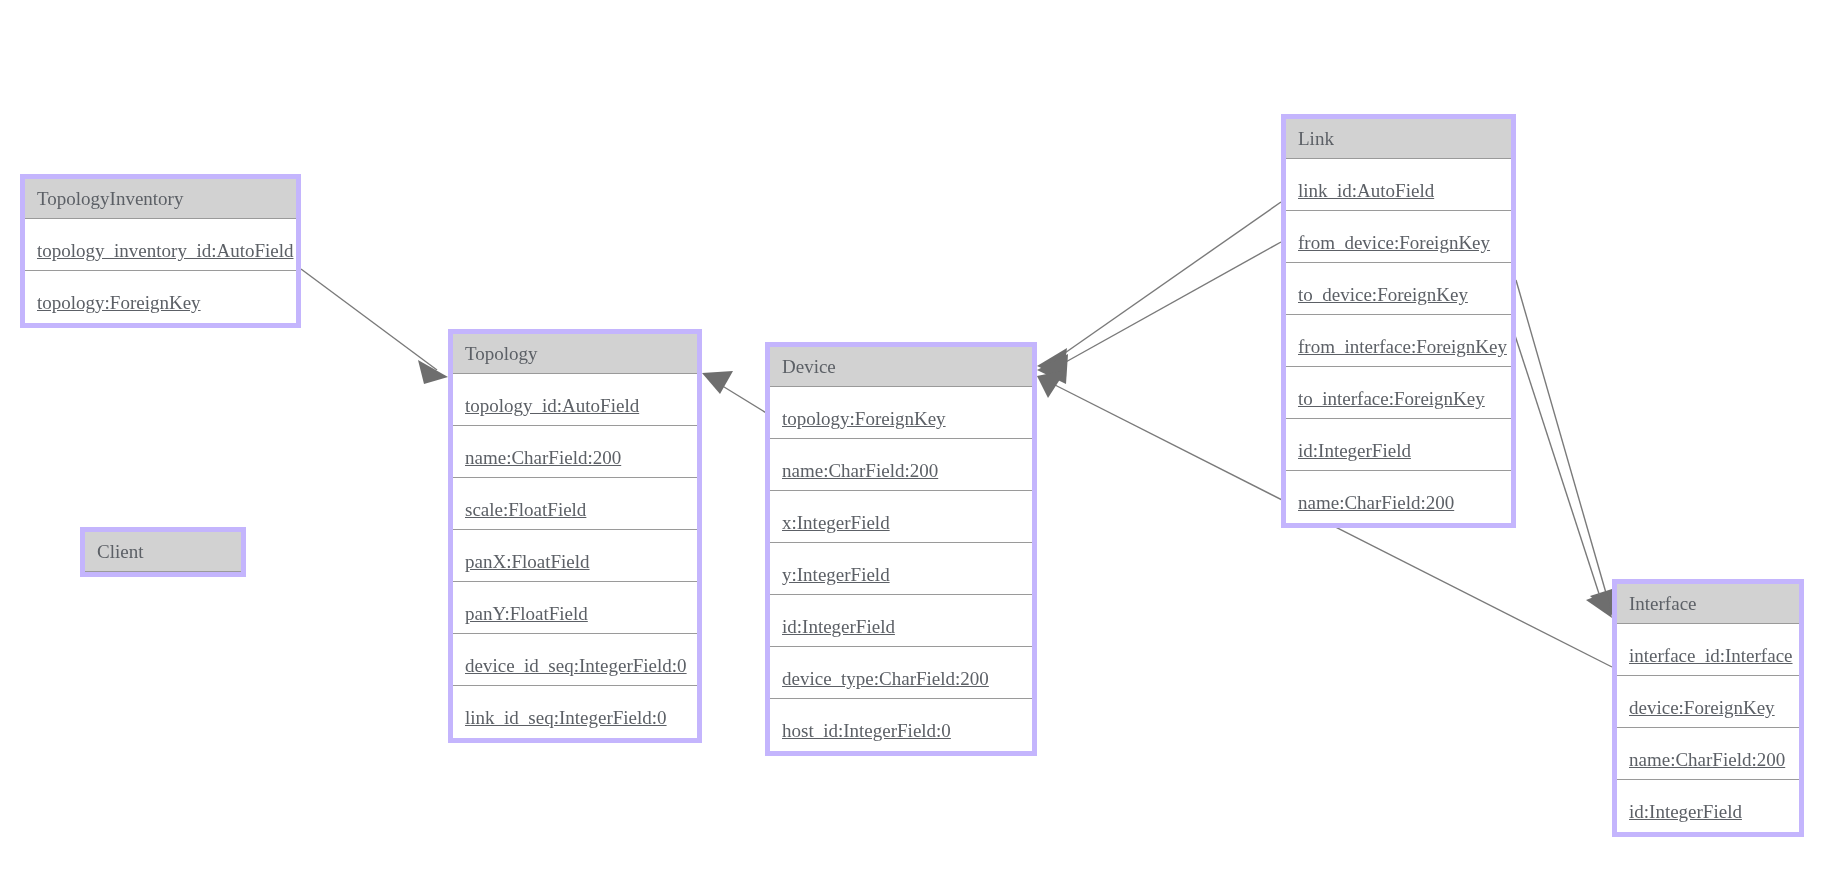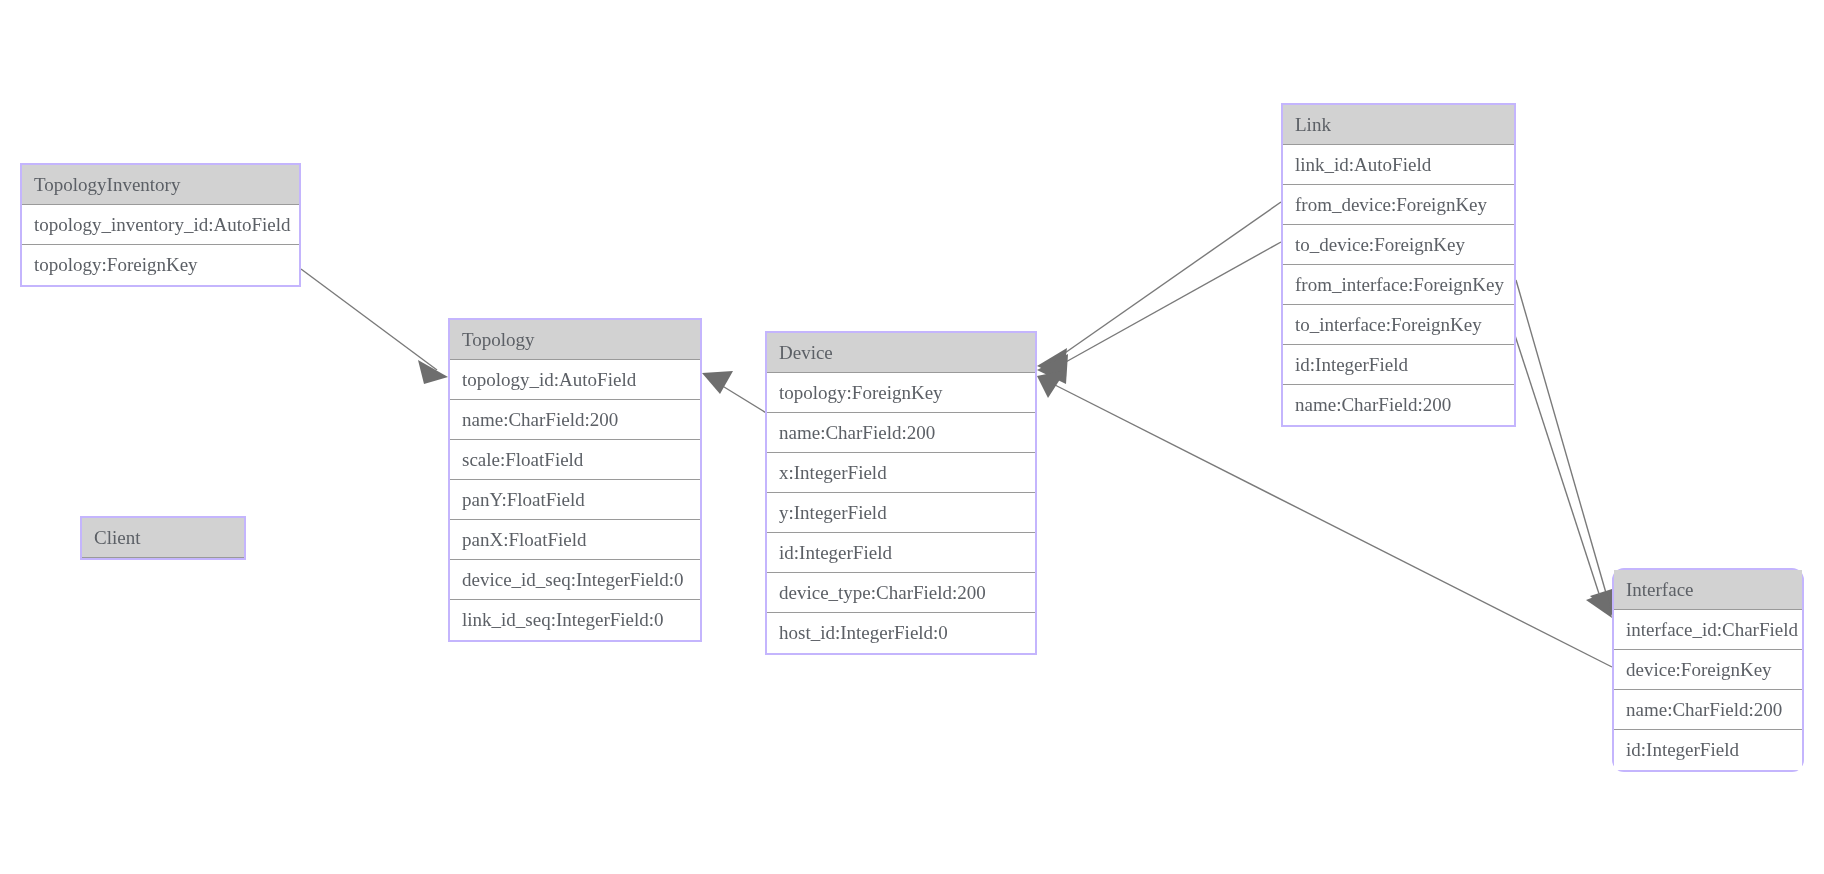--- a/index.html
+++ b/index.html
@@ -20,47 +20,49 @@
     position: absolute;
     left: 0;
     top: 0;
     width: 1824px;
     height: 874px;
     pointer-events: none;
   }
   .entity {
     position: absolute;
     box-sizing: border-box;
-    border: 2px solid #c4b5fd;
+    border: 5px solid #c4b5fd;
     background: #e5e5e5;
     z-index: 2;
+    margin-top: 11px;
   }
   .entity-header {
     box-sizing: border-box;
     background: #d2d2d2;
     border-bottom: 1px solid #9a9a9a;
     color: #5c6066;
     font-size: 19px;
     line-height: 40px;
     height: 40px;
     padding: 0 12px;
     white-space: nowrap;
     overflow: hidden;
   }
   .entity-field {
     box-sizing: border-box;
     background: #ffffff;
     border-bottom: 1px solid #9a9a9a;
     color: #5c6066;
     font-size: 19px;
     line-height: 40px;
-    height: 40px;
-    padding: 0 12px;
+    height: 52px;
+    padding: 12px 12px;
     white-space: nowrap;
     overflow: hidden;
+    text-decoration: underline;
   }
   .entity-field:last-child {
     border-bottom: none;
   }
 </style>
 </head>
 <body>
 
 <div id="canvas">
 
@@ -106,22 +108,22 @@
     <div class="entity-header">TopologyInventory</div>
     <div class="entity-field">topology_inventory_id:AutoField</div>
     <div class="entity-field">topology:ForeignKey</div>
   </div>
 
   <div class="entity" style="left:448px; top:318px; width:254px;">
     <div class="entity-header">Topology</div>
     <div class="entity-field">topology_id:AutoField</div>
     <div class="entity-field">name:CharField:200</div>
     <div class="entity-field">scale:FloatField</div>
+    <div class="entity-field">panX:FloatField</div>
     <div class="entity-field">panY:FloatField</div>
-    <div class="entity-field">panX:FloatField</div>
     <div class="entity-field">device_id_seq:IntegerField:0</div>
     <div class="entity-field">link_id_seq:IntegerField:0</div>
   </div>
 
   <div class="entity" style="left:80px; top:516px; width:166px;">
     <div class="entity-header">Client</div>
   </div>
 
   <div class="entity" style="left:765px; top:331px; width:272px;">
     <div class="entity-header">Device</div>
@@ -138,21 +140,21 @@
     <div class="entity-header">Link</div>
     <div class="entity-field">link_id:AutoField</div>
     <div class="entity-field">from_device:ForeignKey</div>
     <div class="entity-field">to_device:ForeignKey</div>
     <div class="entity-field">from_interface:ForeignKey</div>
     <div class="entity-field">to_interface:ForeignKey</div>
     <div class="entity-field">id:IntegerField</div>
     <div class="entity-field">name:CharField:200</div>
   </div>
 
-  <div class="entity" style="left:1612px; top:568px; width:192px;border-radius:12px;">
+  <div class="entity" style="left:1612px; top:568px; width:192px;">
     <div class="entity-header">Interface</div>
-    <div class="entity-field">interface_id:CharField</div>
+    <div class="entity-field">interface_id:Interface</div>
     <div class="entity-field">device:ForeignKey</div>
     <div class="entity-field">name:CharField:200</div>
     <div class="entity-field">id:IntegerField</div>
   </div>
 
 </div>
 
 </body></html>

